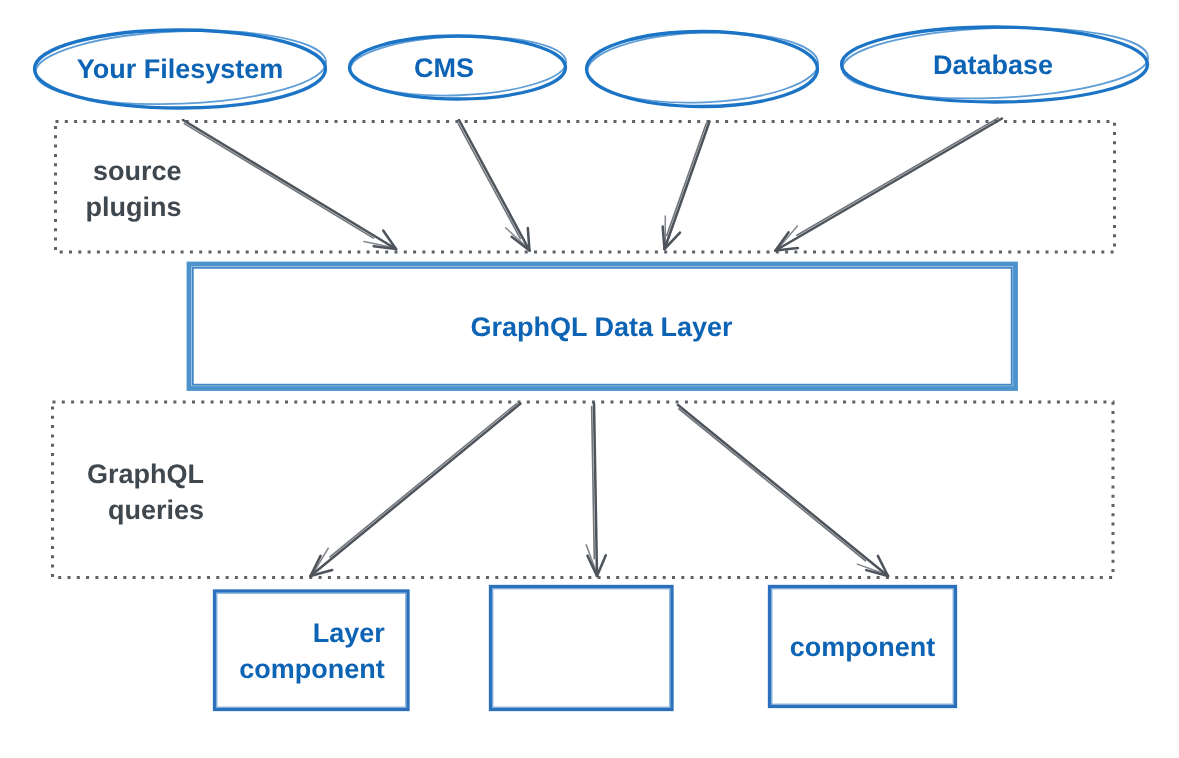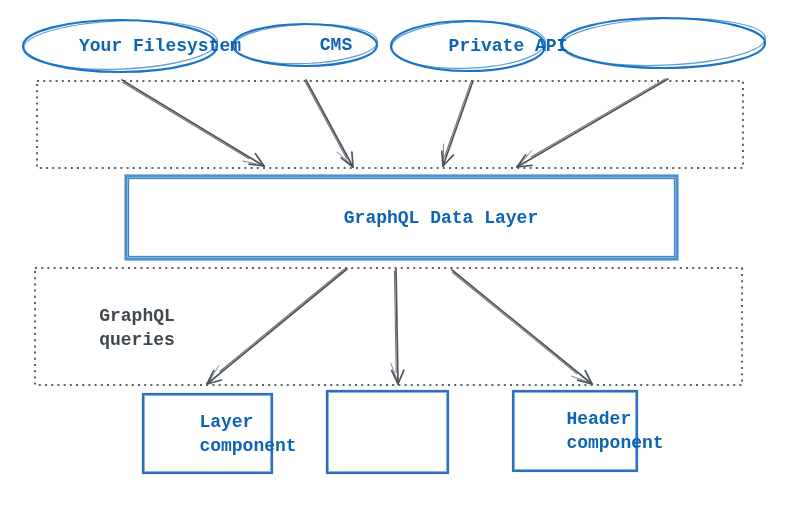--- a/index.html
+++ b/index.html
@@ -7,27 +7,26 @@
     position:relative;
     width:786px;height:505px;
     background:#ffffff;
     overflow:hidden;
     font-family:"DejaVu Sans Mono","Liberation Mono",monospace;
   }
   .stage svg{position:absolute;left:0;top:0;}
   .lbl{
     position:absolute;
     transform:translate(-50%,-50%);
-    font-family:Liberation Mono, monospace;
+    font-family:Liberation Sans, sans-serif;
     font-weight:bold;
     font-size:18px;
     line-height:24px;
-    text-align:left;
+    text-align:right;
     white-space:nowrap;
-    margin-left:40px;
   }
   .blue{color:#0d63b4;}
   .gray{color:#40484f;}
 </style>
 </head>
 <body>
 
 <div class="stage">
   <svg id="shapes" width="786" height="505" viewBox="0 0 786 505">
       <g>
@@ -114,30 +113,33 @@
         <rect x="328.5" y="392.5" width="118" height="79" fill="none" stroke="#2a70bd" stroke-width="1" opacity="0.5"></rect>
       </g>
       <g>
         <rect x="513" y="391" width="124" height="80" fill="#ffffff" stroke="#2a70bd" stroke-width="2.2"></rect>
         <rect x="514.5" y="392.5" width="121" height="77" fill="none" stroke="#2a70bd" stroke-width="1" opacity="0.5"></rect>
       </g>
     </svg>
 
   <div class="lbl blue" style="left:120px;top:46px">Your Filesystem</div>
   <div class="lbl blue" style="left:296px;top:45px">CMS</div>
-  <div class="lbl blue" style="left:468px;top:46px">Private API</div>
+  <div class="lbl blue" style="left:662px;top:43px">Database</div>
 
+  <div class="lbl gray" style="left:89px;top:126px">
+    <div>source</div>
+    <div>plugins</div>
+  </div>
   <div class="lbl blue" style="left:401px;top:218px">GraphQL Data Layer</div>
 
   <div class="lbl gray" style="left:97px;top:328px">
     <div>GraphQL</div>
     <div>queries</div>
   </div>
 
   <div class="lbl blue" style="left:208px;top:434px">
     <div>Layer</div>
     <div>component</div>
   </div>
   <div class="lbl blue" style="left:575px;top:431px">
-    <div>Header</div>
     <div>component</div>
   </div>
 </div>
 
 </body></html>

